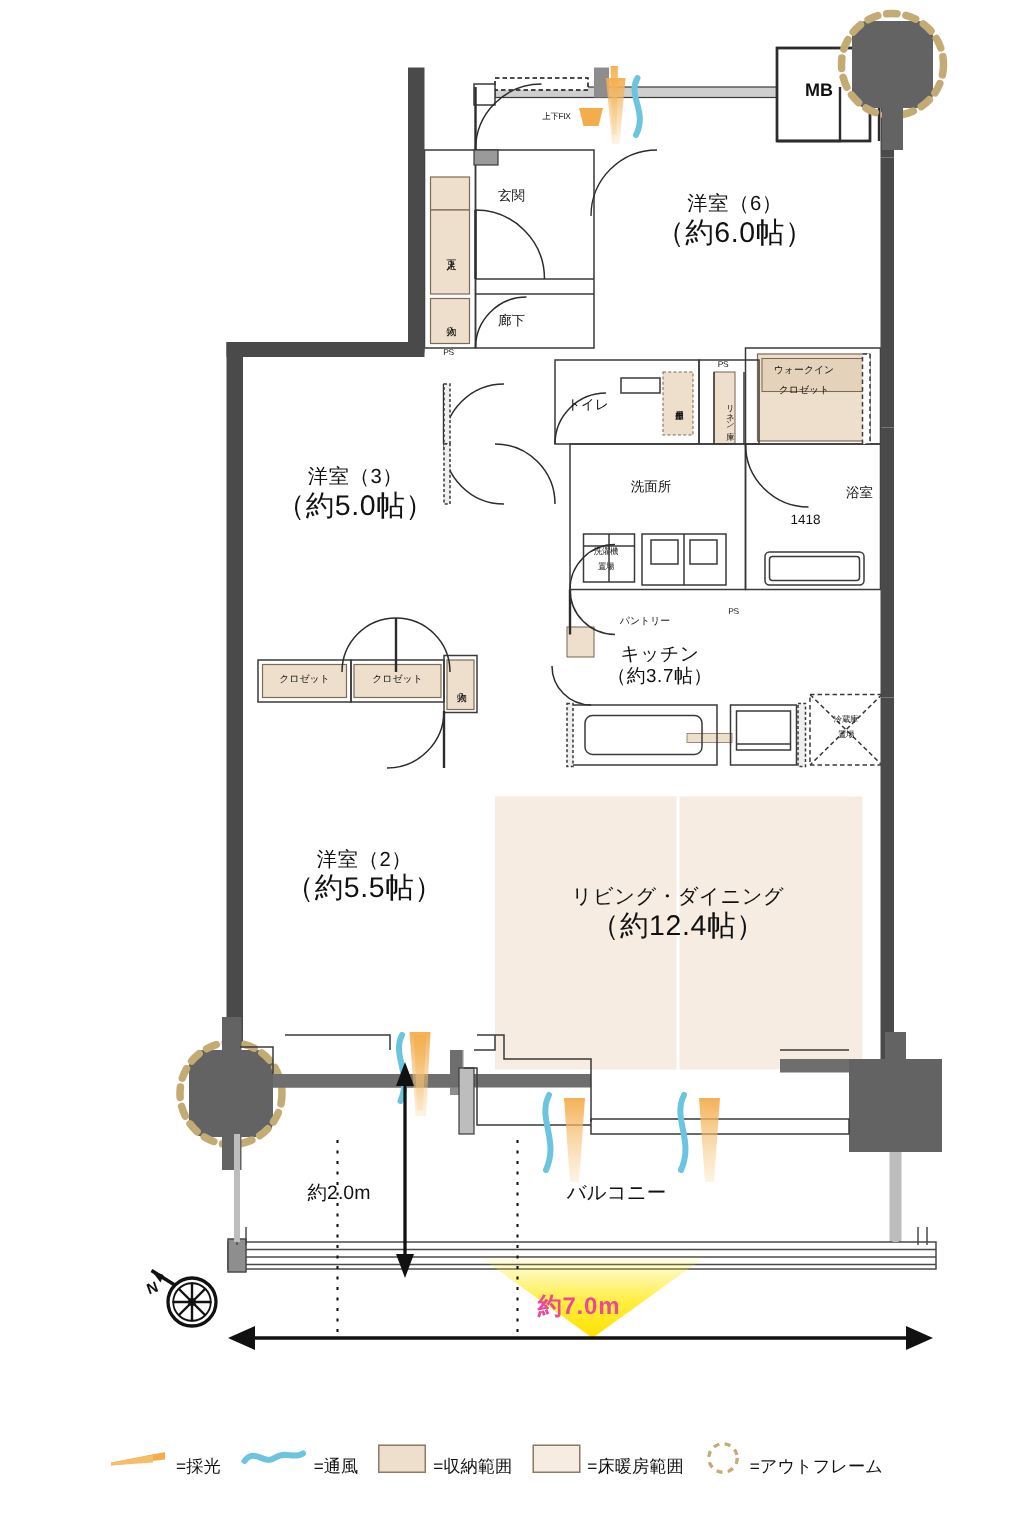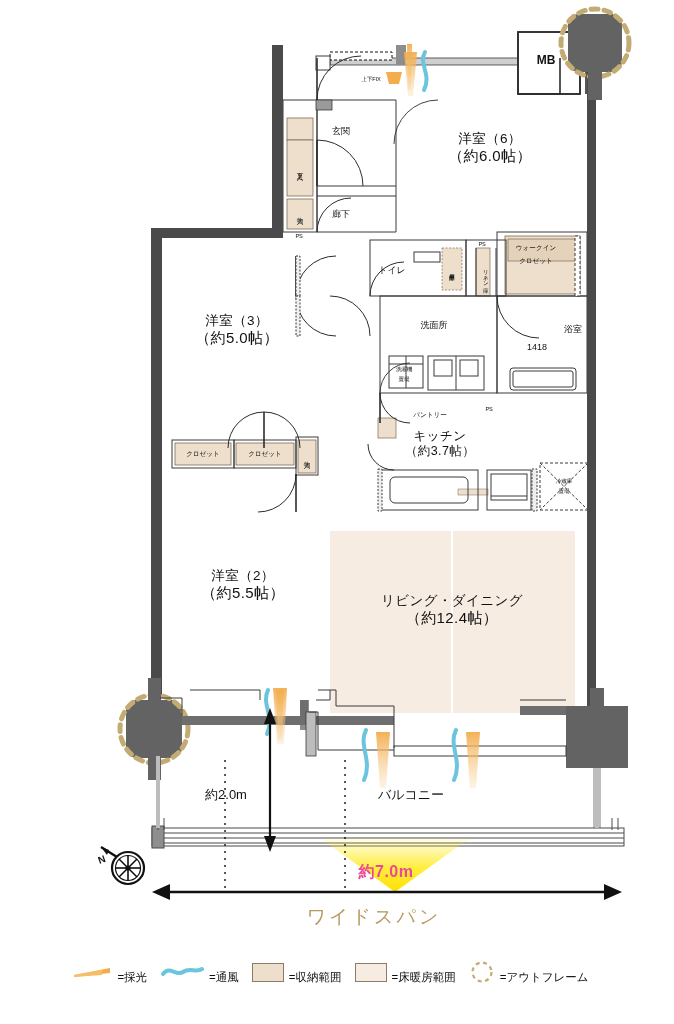--- a/index.html
+++ b/index.html
@@ -3,21 +3,21 @@
 <meta charset="utf-8">
 <style>
   html,body{margin:0;padding:0;background:#ffffff;}
   body{width:674px;height:1024px;position:relative;overflow:hidden;
        font-family:"Liberation Sans","DejaVu Sans",sans-serif;color:#1a1a1a;}
   #stage{position:absolute;left:0;top:0;width:674px;height:1024px;}
   svg#plan{position:absolute;left:0;top:0;width:674px;height:1024px;}
   .lbl{position:absolute;white-space:nowrap;line-height:1.22;text-align:center;
        transform:translate(-50%,-50%);color:#111;}
   .room{font-size:13.5px;letter-spacing:.4px;}
-  .room .sz{display:block;font-size:15px;}
+  .room .sz{display:block;font-size:19px;}
   .small{font-size:9px;letter-spacing:0px;}
   .tiny{font-size:6.6px;letter-spacing:0px;}
   .xtiny{font-size:5.6px;letter-spacing:-.2px;}
   .vert{writing-mode:vertical-rl;text-orientation:upright;transform:translate(-50%,-50%);}
   .dim{font-size:13px;color:#111;}
   .dimbig{font-size:16px;color:#ec4899;font-weight:bold;letter-spacing:.5px;text-align:right;}
   .wide{font-size:19px;color:#b99a62;letter-spacing:3px;}
   .legend{position:absolute;left:0;top:952px;width:674px;height:40px;
           display:flex;align-items:center;justify-content:center;gap:0px;}
   .leg-item{display:flex;align-items:center;gap:5px;margin-right:13px;}
@@ -333,21 +333,20 @@
 <div class="lbl xtiny" style="left:564px;top:491px;">置場</div>
 <div class="lbl tiny" style="left:203px;top:454px;">クロゼット</div>
 <div class="lbl tiny" style="left:265px;top:454px;">クロゼット</div>
 <div class="lbl tiny vert" style="left:307px;top:456px;">物入</div>
 <div class="lbl xtiny" style="left:371px;top:79px;">上下FIX</div>
 <div class="lbl mb" style="left:546px;top:60px;font-weight:bold;">MB</div>
 
 <div class="lbl dim" style="left:226px;top:795px;">約2.0m</div>
 <div class="lbl dim" style="left:411px;top:795px;">バルコニー</div>
 <div class="lbl dimbig" style="left:386px;top:872px;">約7.0m</div>
-<div class="lbl wide" style="left:374px;top:917px;">ワイドスパン</div>
 <div class="lbl" style="left:102px;top:860px;font-size:10px;font-weight:bold;transform:translate(-50%,-50%) rotate(-20deg);">N</div>
 
 <div class="legend">
 
   <div class="leg-item">
     <svg width="40" height="16">
       <polygon points="2,11 38,4 38,9 2,13" fill="#f3ad4d"></polygon>
       <polygon points="2,11 30,6 30,11 2,13" fill="#f7be6a"></polygon>
     </svg>
     <span class="leg-txt">=採光</span>

